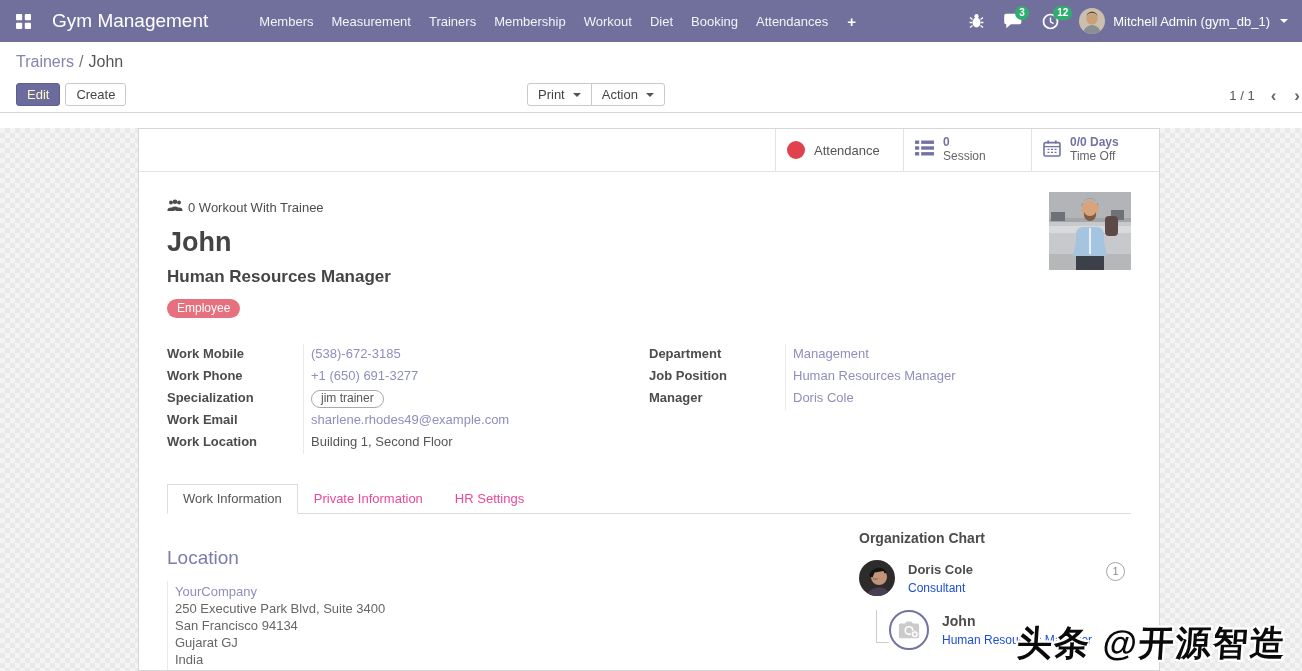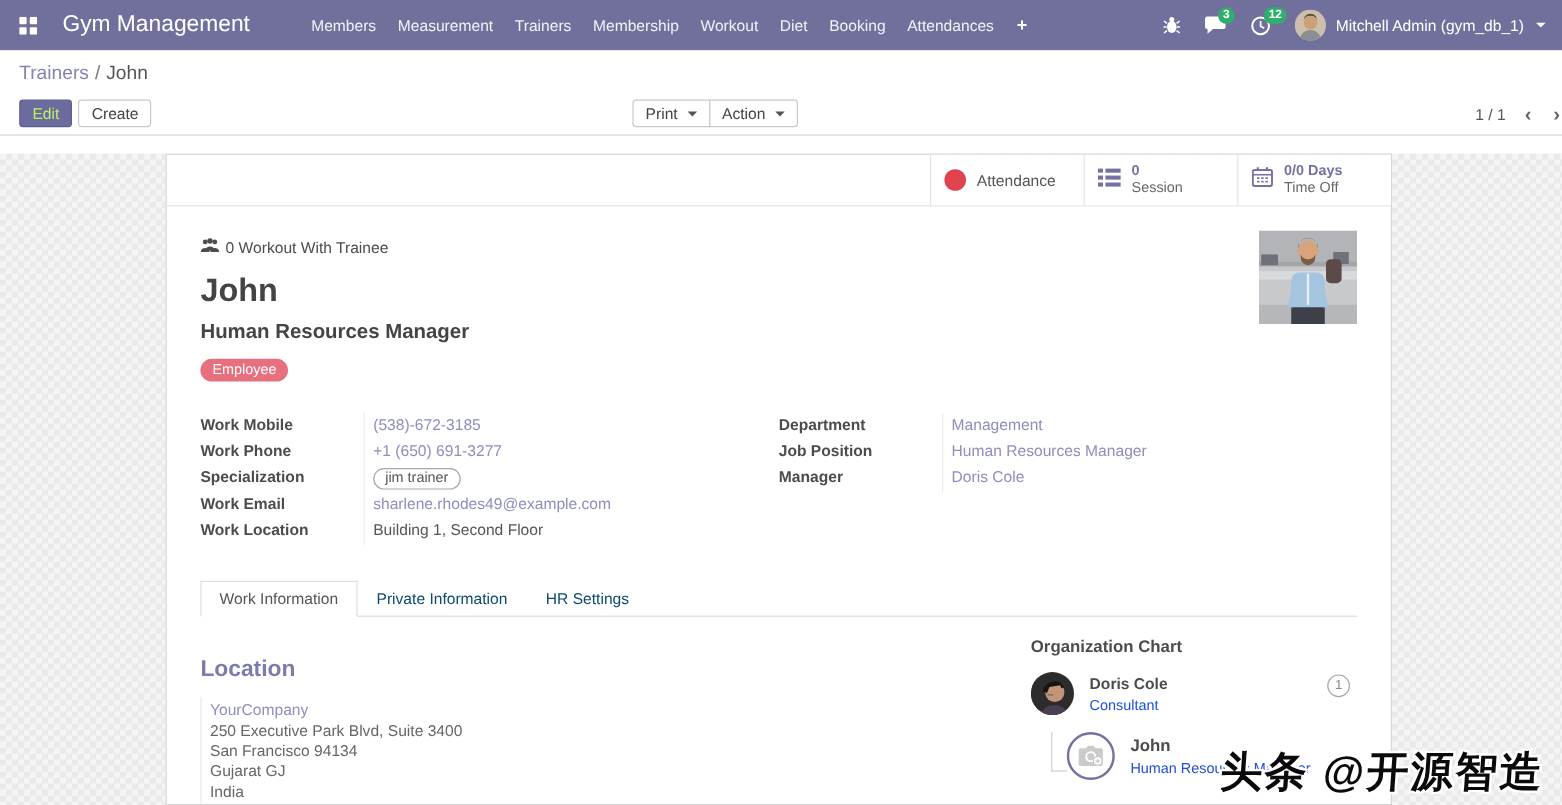--- a/index.html
+++ b/index.html
@@ -38,21 +38,21 @@
   .control-panel { position: relative; height: 71px; background: #fff; border-bottom: 1px solid #d4d4d4; }
   .breadcrumb { position: absolute; left: 16px; top: 11px; font-size: 16px; color: #555; }
   .breadcrumb .bc-link { color: #8584b0; cursor: pointer; }
   .bc-sep { margin: 0 5px; color: #777; }
   .cp-left { position: absolute; left: 16px; top: 41px; display: flex; gap: 5px; }
   .btn {
     font-size: 13px; padding: 3px 10px; border-radius: 3px; border: 1px solid #c9c9c9;
     background: #fff; color: #444; cursor: pointer; display: inline-flex; align-items: center; gap: 6px;
     font-family: "Liberation Sans", sans-serif;
   }
-  .btn-primary { background: #6c6b9e; border-color: #5f5e91; color: #bef264; }
+  .btn-primary { background: #6c6b9e; border-color: #5f5e91; color: #fef9c3; }
   .cp-center { position: absolute; left: 527px; top: 41px; display: flex; }
   .cp-center .btn:first-child { border-radius: 3px 0 0 3px; }
   .cp-center .btn:last-child { border-radius: 0 3px 3px 0; margin-left: -1px; }
   .pager { position: absolute; right: 0; top: 45px; display: flex; align-items: center; gap: 14px; }
   .pager-value { font-size: 13px; color: #555; }
   .pager-btn { background: none; border: none; cursor: pointer; padding: 0 2px; color: #666; font-size: 17px; line-height: 1; font-weight: bold; font-family: "Liberation Sans", sans-serif; }
   
   .content {
     height: 558px;
     background-color: #f4f4f4;
@@ -94,27 +94,27 @@
   .flabel { width: 136px; font-size: 13px; font-weight: bold; color: #4c4c4c; padding-top: 2px; flex: none; }
   .fvalue { flex: 1; border-left: 1px solid #eaeaea; padding: 2px 0 2px 7px; font-size: 13px; color: #555; }
   .flink { color: #8f8ebd; cursor: pointer; }
   .spec-tag {
     display: inline-block; border: 1px solid #a9a9a9; border-radius: 10px;
     font-size: 12px; color: #555; padding: 0 9px 1px; line-height: 15px;
   }
   
   .tabs { display: flex; border-bottom: 1px solid #ddd; margin-top: 30px; }
   .tab {
-    font-size: 13px; color: #0c4a6e; padding: 6px 15px 7px; cursor: pointer;
+    font-size: 13px; color: #ec4899; padding: 6px 15px 7px; cursor: pointer;
     border: 1px solid transparent; margin-bottom: -1px; background: transparent;
     font-family: "Liberation Sans", sans-serif;
   }
   .tab.active { background: #fff; border-color: #ddd #ddd #fff #ddd; color: #555; }
   .tab-content { position: relative; padding-top: 33px; }
-  .section-title { font-size: 19px; font-weight: bold; color: #7c7bad; }
+  .section-title { font-size: 19px; font-weight: normal; color: #7c7bad; }
   .addr-group { margin-top: 12px; width: 484px; }
   .addr-line { line-height: 17px; color: #666; font-size: 13px; }
   
   .org-chart { position: absolute; top: 16px; right: 0; width: 272px; }
   .org-title { font-size: 14px; font-weight: bold; color: #4c4c4c; }
   .org-entry { position: relative; display: flex; margin-top: 14px; }
   .org-avatar { width: 36px; height: 36px; border-radius: 50%; overflow: hidden; flex: none; cursor: pointer; }
   .org-text { margin-left: 13px; padding-top: 2px; }
   .org-name { font-size: 13px; font-weight: bold; color: #4c4c4c; cursor: pointer; }
   .org-role { font-size: 12px; color: #1d4ed8; margin-top: 4px; }

